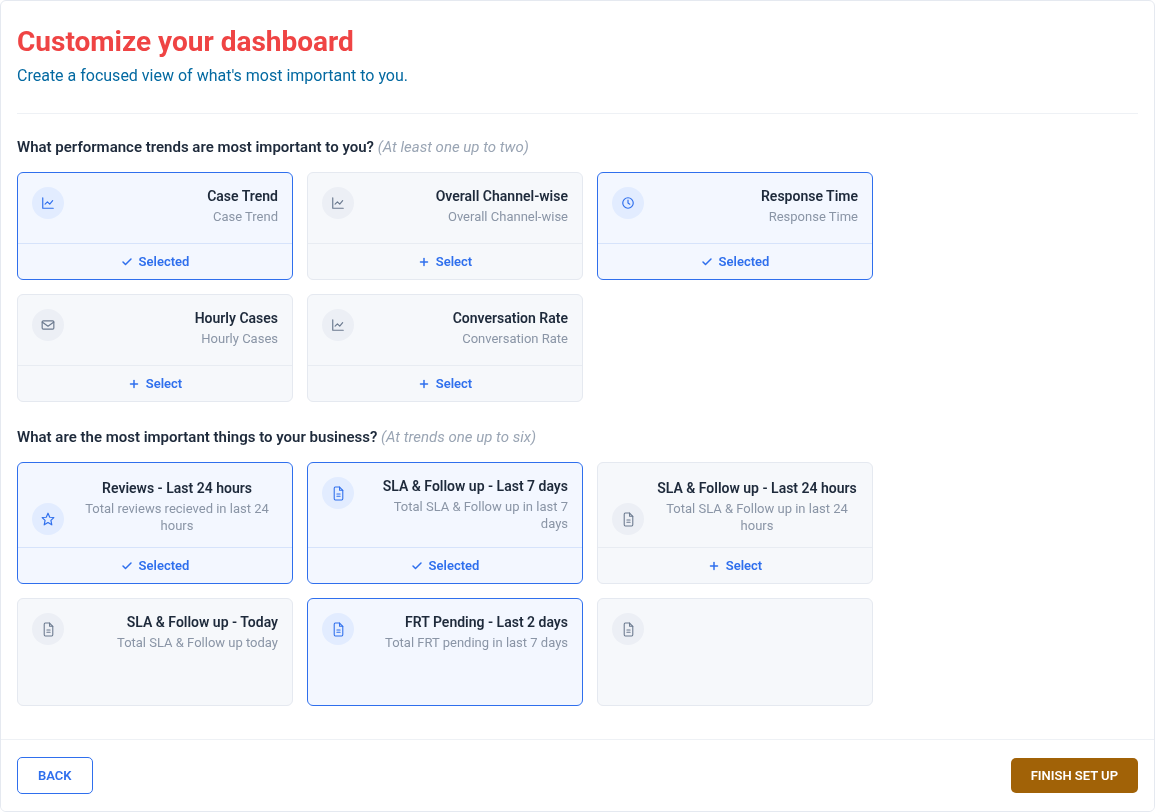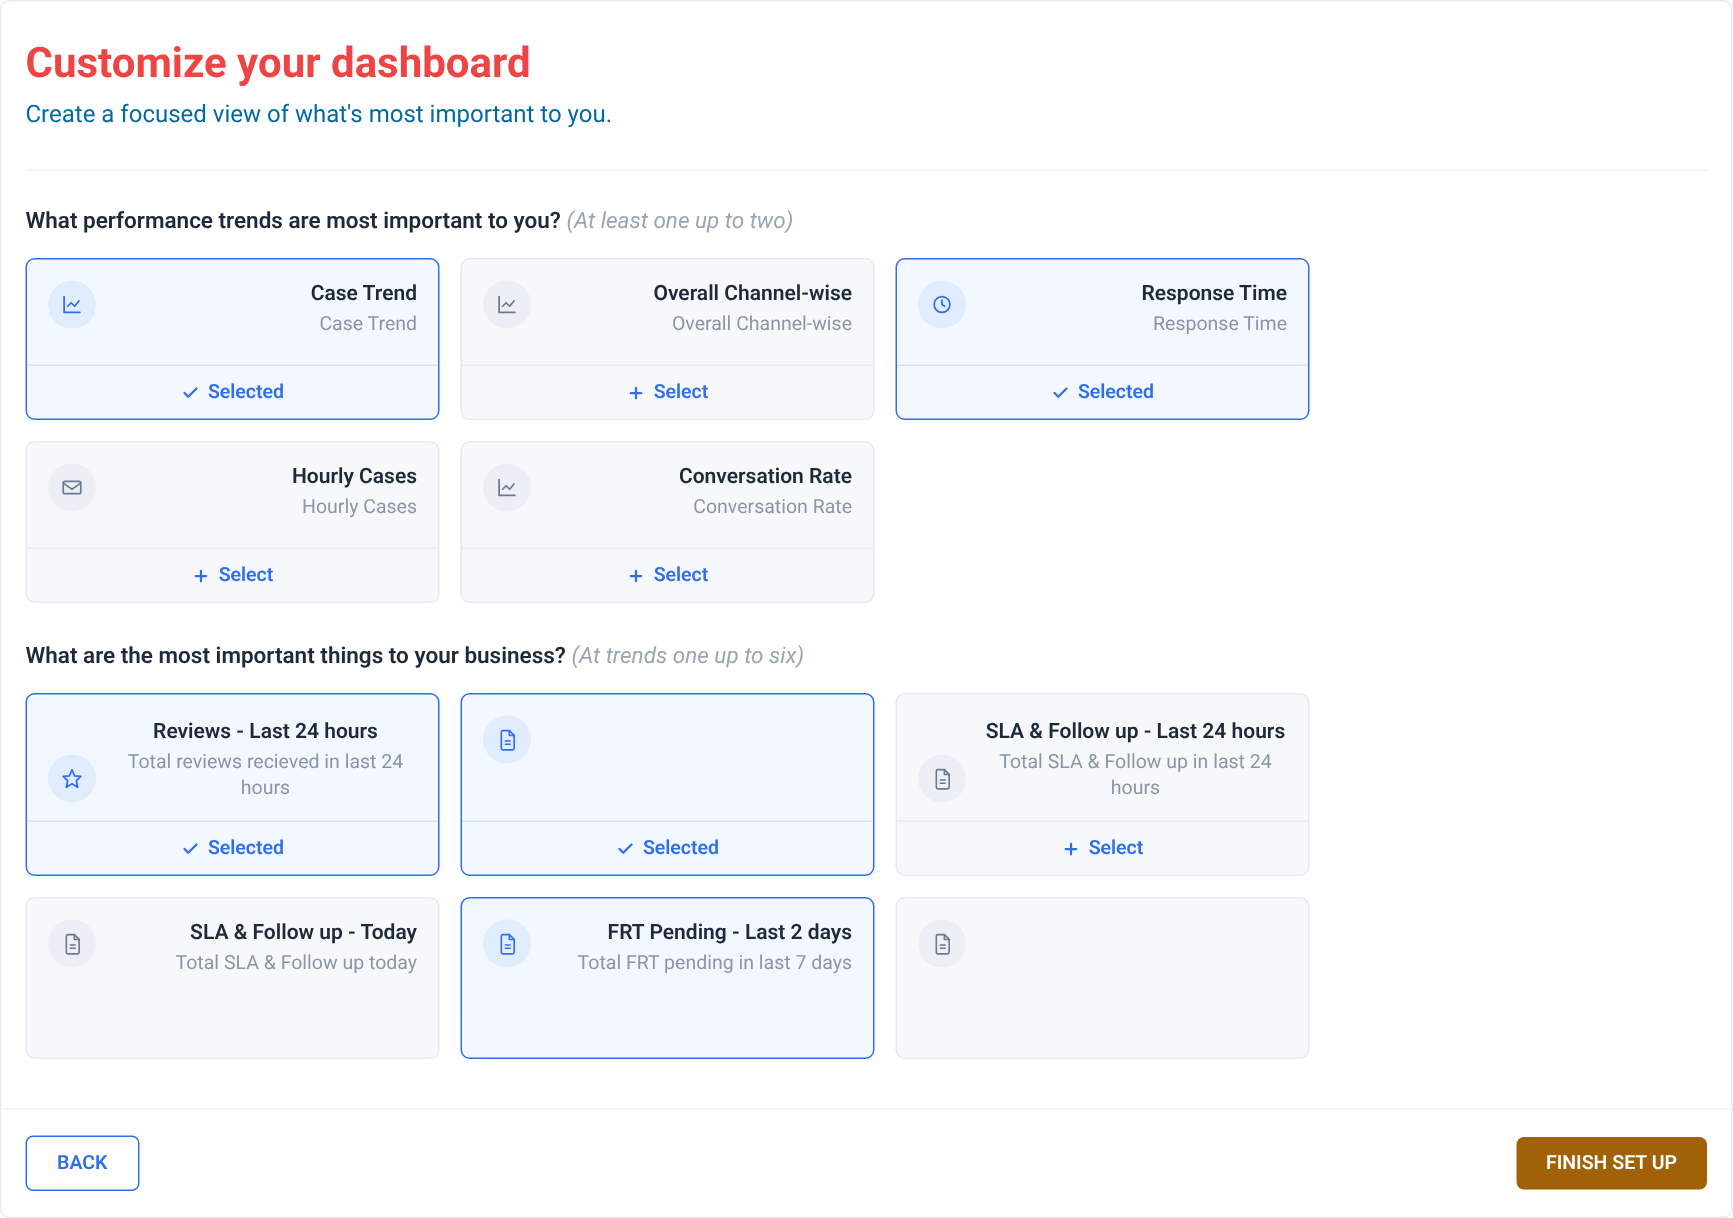--- a/index.html
+++ b/index.html
@@ -293,20 +293,24 @@
       <div class="card selected">
         <div class="card-body tall">
           <div class="icon-wrap">
             <svg width="13" height="15" viewBox="0 0 24 28" fill="none" stroke="currentColor" stroke-width="2" stroke-linecap="round" stroke-linejoin="round">
               <path d="M14 2H6a2 2 0 0 0-2 2v20a2 2 0 0 0 2 2h12a2 2 0 0 0 2-2V8z"></path>
               <polyline points="14 2 14 8 20 8"></polyline>
               <line x1="9" y1="15" x2="15" y2="15"></line>
               <line x1="9" y1="19" x2="15" y2="19"></line>
             </svg>
           </div>
+          <div class="card-text">
+            <div class="card-title">SLA &amp; Follow up - Last 7 days</div>
+            <div class="card-desc">Total SLA &amp; Follow up in last 7 days</div>
+          </div>
         </div>
         <div class="card-footer">
           <svg width="12" height="12" viewBox="0 0 24 24" fill="none" stroke="#2f6fed" stroke-width="3" stroke-linecap="round" stroke-linejoin="round">
             <polyline points="4 12 9 17 20 6"></polyline>
           </svg>
           <span>Selected</span>
         </div>
       </div>
       <div class="card center">
         <div class="card-body tall">

